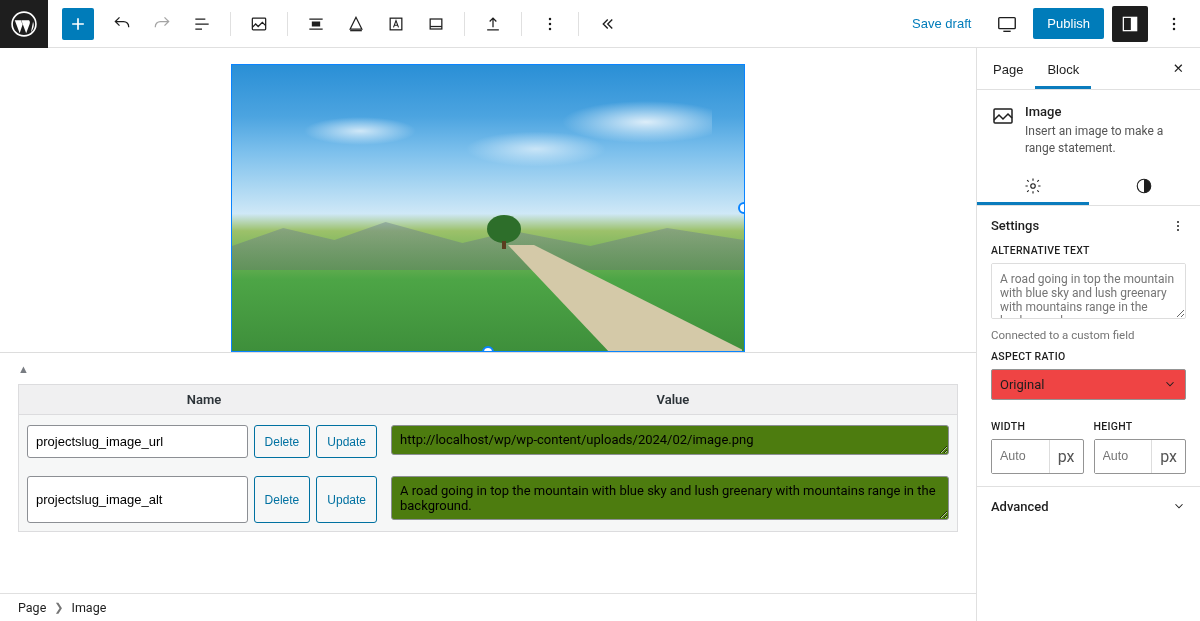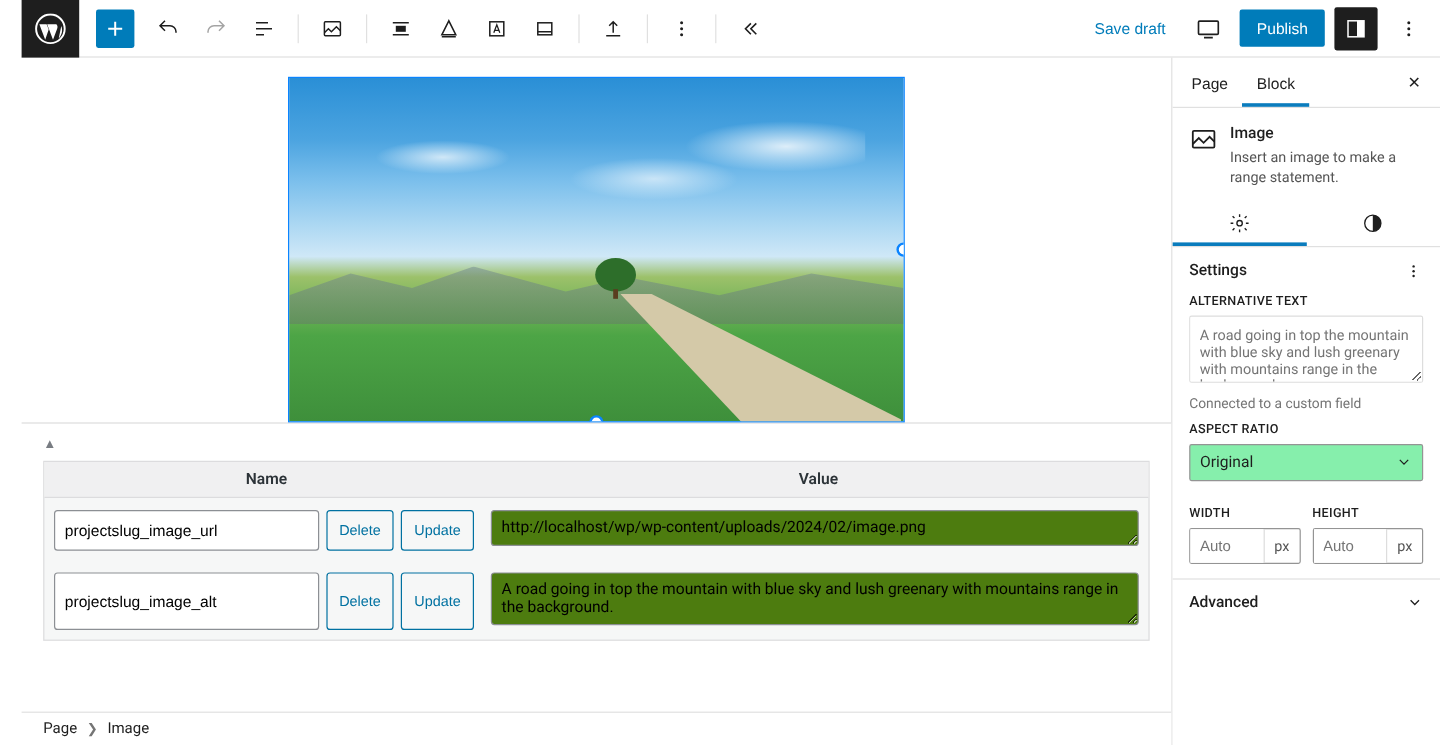--- a/index.html
+++ b/index.html
@@ -1,17 +1,17 @@
 <!DOCTYPE html>
 <html><head>
 <meta charset="utf-8">
 <style>
 * { box-sizing: border-box; margin: 0; padding: 0; }
 body { font-family: -apple-system, BlinkMacSystemFont, "Segoe UI", Roboto, sans-serif; font-size: 13px; color: #1e1e1e; background: #fff; }
-.app { display: flex; flex-direction: column; height: 621px; width: 1200px; overflow: hidden; padding-left: 18px; }
+.app { display: flex; flex-direction: column; height: 621px; width: 1200px; overflow: hidden; }
 
 
 .topbar { display: flex; align-items: center; height: 48px; border-bottom: 1px solid #e0e0e0; }
 .wp-logo { width: 48px; height: 48px; background: #1e1e1e; display: flex; align-items: center; justify-content: center; cursor: pointer; }
 .wp-logo svg { width: 26px; height: 26px; }
 .tb-left { display: flex; align-items: center; gap: 4px; padding: 0 8px; }
 .tb-btn { width: 36px; height: 36px; display: flex; align-items: center; justify-content: center; border: none; background: transparent; cursor: pointer; border-radius: 2px; color: #1e1e1e; }
 .tb-btn.primary { background: #007cba; color: #fff; border-radius: 2px; width: 32px; height: 32px; margin: 0 6px; }
 .tb-sep { width: 1px; height: 24px; background: #e0e0e0; margin: 0 6px; }
 .tb-right { margin-left: auto; display: flex; align-items: center; gap: 8px; padding: 0 8px; }
@@ -73,26 +73,26 @@
 .sb-block-desc { font-size:12px; color:#555; line-height:1.4;}
 .sb-subtabs { display:flex; border-bottom:1px solid #e0e0e0;}
 .sb-subtab { flex:1; padding:10px 0; display:flex; justify-content:center; cursor:pointer; border:none; background:none; color:#1e1e1e;}
 .sb-subtab.active { border-bottom:3px solid #0a7cbd; padding-bottom:7px;}
 .sb-section { padding:12px 14px; border-bottom:1px solid #e0e0e0;}
 .sb-sec-head { display:flex; align-items:center; font-weight:500; font-size:13px; margin-bottom:10px;}
 .sb-sec-dots { margin-left:auto; color:#1e1e1e; cursor:pointer;}
 .sb-label { font-size:10.5px; font-weight:500; text-transform:uppercase; color:#1e1e1e; margin:8px 0 6px; letter-spacing:.3px;}
 .sb-textarea { width:100%; border:1px solid #ddd; border-radius:2px; padding:8px; font-size:12px; color:#757575; resize:vertical; min-height:56px; font-family:inherit;}
 .sb-help { font-size:11.5px; color:#757575; margin-top:6px;}
-.sb-select { width:100%; border:1px solid #949494; border-radius:2px; padding:7px 8px; font-size:13px; background:#86efac; display:flex; justify-content:space-between; align-items:center; cursor:pointer;}
+.sb-select { width:100%; border:1px solid #949494; border-radius:2px; padding:7px 8px; font-size:13px; background:#ef4444; display:flex; justify-content:space-between; align-items:center; cursor:pointer;}
 .sb-wh-row { display:flex; gap:10px;}
 .sb-wh-col { flex:1;}
 .sb-wh-input { display:flex; border:1px solid #949494; border-radius:2px;}
 .sb-wh-input input { border:none; width:100%; padding:7px 8px; font-size:12.5px; outline:none;}
-.sb-wh-unit { padding:7px 8px; font-size:12px; color:#555; border-left:1px solid #ddd;}
+.sb-wh-unit { padding:7px 8px; font-size:16px; color:#555; border-left:1px solid #ddd;}
 .sb-adv { padding:12px 14px; display:flex; align-items:center; font-weight:500; font-size:13px; cursor:pointer;}
 .sb-adv .chev { margin-left:auto;}
 
 svg { display:block; }
 </style>
 </head>
 <body>
 
 <div class="app">
 

